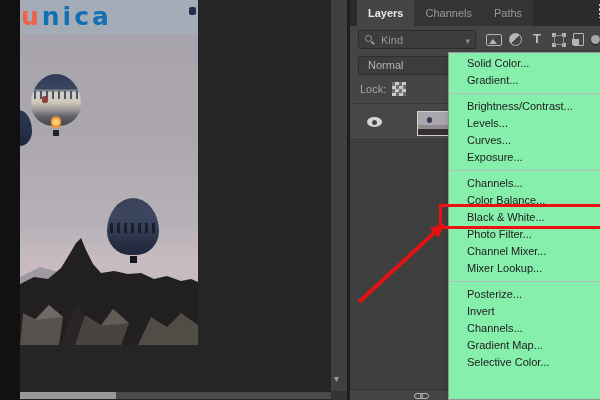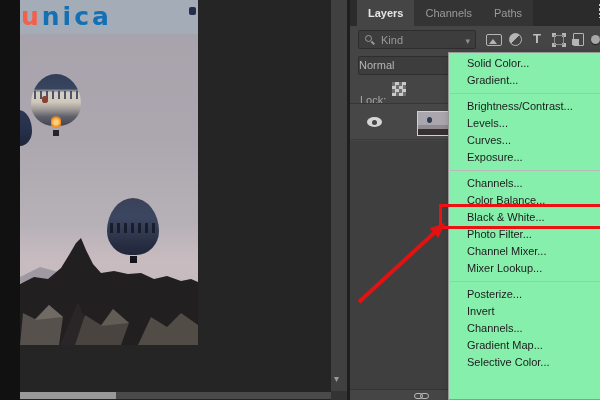--- a/index.html
+++ b/index.html
@@ -78,24 +78,24 @@
                  linear-gradient(#b5b5b5,#b5b5b5) right top/4px 4px no-repeat,
                  linear-gradient(#b5b5b5,#b5b5b5) left bottom/4px 4px no-repeat,
                  linear-gradient(#b5b5b5,#b5b5b5) right bottom/4px 4px no-repeat; }
   .i-shape::after { content:""; position:absolute; inset:2px; border:1px solid #8d8d8d; }
   .i-smart { width:11px; height:13px; margin:1px auto 0; border:1px solid #b5b5b5; border-radius:1px; }
   .i-smart::after { content:""; position:absolute; left:-2px; bottom:0; width:7px; height:6px; background:#b5b5b5; }
   .i-toggle { width:9px; height:9px; margin-top:0; border-radius:50%; background:#a8a8a8; box-shadow:0 1px 1px #222; }
 
   #blend-row { position:absolute; left:0; top:54px; width:270px; height:26px; }
   #blend-box { position:absolute; left:8px; top:2px; width:92px; height:19px; background:#3d3d3d;
-      border:1px solid #2e2e2e; border-radius:2px; color:#b4b4b4; font-size:11px; line-height:17px; }
+      border:1px solid #2e2e2e; border-radius:2px; color:#b4b4b4; font-size:11px; line-height:17px; padding-left:9px; }
 
   #lock-row { position:absolute; left:0; top:80px; width:270px; height:22px; }
-  #lock-label { position:absolute; left:10px; top:14px; font-size:11px; color:#a6a6a6; }
+  #lock-label { position:absolute; left:10px; top:3px; font-size:11px; color:#a6a6a6; }
   .checker { position:absolute; left:42px; top:2px; width:14px; height:14px;
       background:conic-gradient(#c9c9c9 25%, #6e6e6e 0 50%, #c9c9c9 0 75%, #6e6e6e 0); background-size:7px 7px; }
 
   #list-divider { position:absolute; left:0; top:103px; width:270px; height:1px; background:#363636; }
   #layer-row { position:absolute; left:0; top:104px; width:270px; height:36px; background:#474747; border-bottom:1px solid #3a3a3a; }
   .eye-btn { position:absolute; left:14px; top:8px; width:22px; height:20px; }
   .eye { position:absolute; left:3px; top:5px; width:15px; height:10px; background:#d6d6d6; border-radius:50%; }
   .eye::after { content:""; position:absolute; left:5px; top:2.5px; width:5px; height:5px; border-radius:50%; background:#454545; }
   #layer-thumb { position:absolute; left:67px; top:7px; width:33px; height:25px; border:1px solid #cfcfcf;
       background:linear-gradient(180deg,#aaa6ae 0 55%,#8f8b90 55% 72%,#35302f 72% 100%); }

